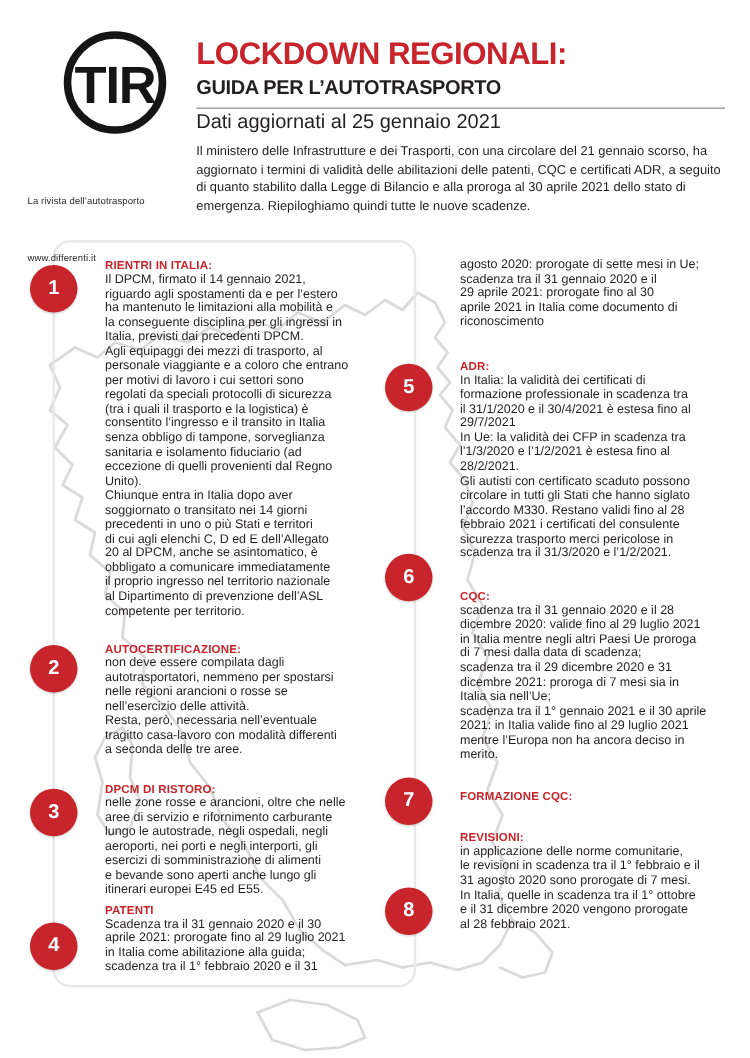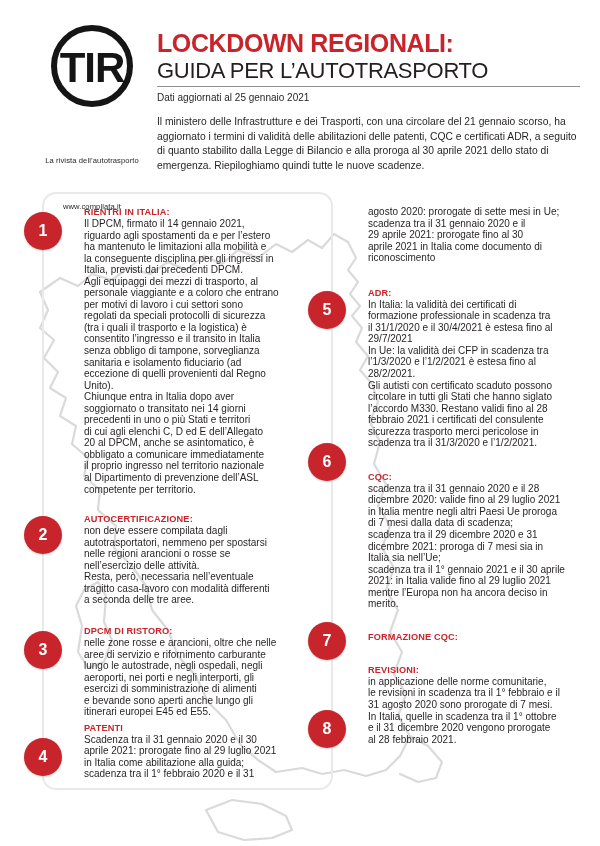--- a/index.html
+++ b/index.html
@@ -9,31 +9,31 @@
     color:#231f20;overflow:hidden;position:relative;
   }
   #infographic{position:relative;width:600px;height:846px;overflow:hidden;background:#fff;}
 
   
   .map-layer{position:absolute;left:0;top:170px;width:600px;height:676px;z-index:0;pointer-events:none;}
   .map-layer svg{display:block;width:100%;height:100%;}
 
   
   .header{position:absolute;left:0;top:0;width:600px;height:180px;z-index:5;}
-  .logo-block{position:absolute;left:22px;top:22px;width:140px;text-align:center;}
+  .logo-block{position:absolute;left:22px;top:22px;width:140px;}
   .logo-mark{position:relative;width:98px;height:98px;margin:0 auto;}
   .logo-mark svg{display:block;}
   .logo-cap{margin-top:6px;font-size:7.6px;line-height:10px;color:#231f20;letter-spacing:.1px;}
   .logo-cap div{white-space:nowrap;margin-top:36px;}
 
   .title-block{position:absolute;left:157px;top:30px;width:425px;}
   .title-main{font-size:25px;line-height:27px;font-weight:bold;color:#c7252b;letter-spacing:-0.4px;}
-  .title-sub{font-size:22px;line-height:28px;font-weight:normal;color:#231f20;letter-spacing:-0.3px;white-space:nowrap;}
+  .title-sub{font-size:16px;line-height:28px;font-weight:bold;color:#231f20;letter-spacing:-0.3px;white-space:nowrap;}
   .title-rule{border-bottom:1px solid #8e8e8e;margin-top:1px;width:423px;}
-  .title-date{font-size:10px;line-height:14px;color:#231f20;margin-top:4px;}
+  .title-date{font-size:16px;line-height:14px;color:#231f20;margin-top:4px;}
   .intro{font-size:10.3px;line-height:14.6px;color:#231f20;margin-top:10px;width:420px;}
 
   
   .panel{position:absolute;left:42px;top:192px;width:287px;height:594px;
          border:2px solid #e9e9e9;border-radius:14px;background:transparent;z-index:1;}
 
   
   .col{position:absolute;z-index:4;}
   .col-left{left:84px;top:206px;width:204px;}
   .col-right{left:368px;top:206px;width:212px;}
@@ -94,21 +94,21 @@
 
     <div class="logo-block">
       <div class="logo-mark">
         <svg width="98" height="98" viewBox="0 0 98 98" xmlns="http://www.w3.org/2000/svg">
           <circle cx="49" cy="44" r="38" fill="none" stroke="#151515" stroke-width="6"></circle>
           <text x="49" y="60" text-anchor="middle" font-family="Liberation Sans, sans-serif" font-size="42" font-weight="bold" fill="#151515" letter-spacing="-1">TIR</text>
         </svg>
       </div>
       <div class="logo-cap">
         <div>La rivista dell’autotrasporto</div>
-        <div>www.compilata.it</div>
+        <div>www.differenti.it</div>
       </div>
     </div>
 
     <div class="title-block">
       <div class="title-main">LOCKDOWN REGIONALI:</div>
       <div class="title-sub">GUIDA PER L’AUTOTRASPORTO</div>
       <div class="title-rule"></div>
       <div class="title-date">Dati aggiornati al 25 gennaio 2021</div>
       <div class="intro">Il ministero delle Infrastrutture e dei Trasporti, con una circolare del 21 gennaio scorso, ha aggiornato i termini di validità delle abilitazioni delle patenti, CQC e certificati ADR, a seguito di quanto stabilito dalla Legge di Bilancio e alla proroga al 30 aprile 2021 dello stato di emergenza. Riepiloghiamo quindi tutte le nuove scadenze.</div>
     </div>

